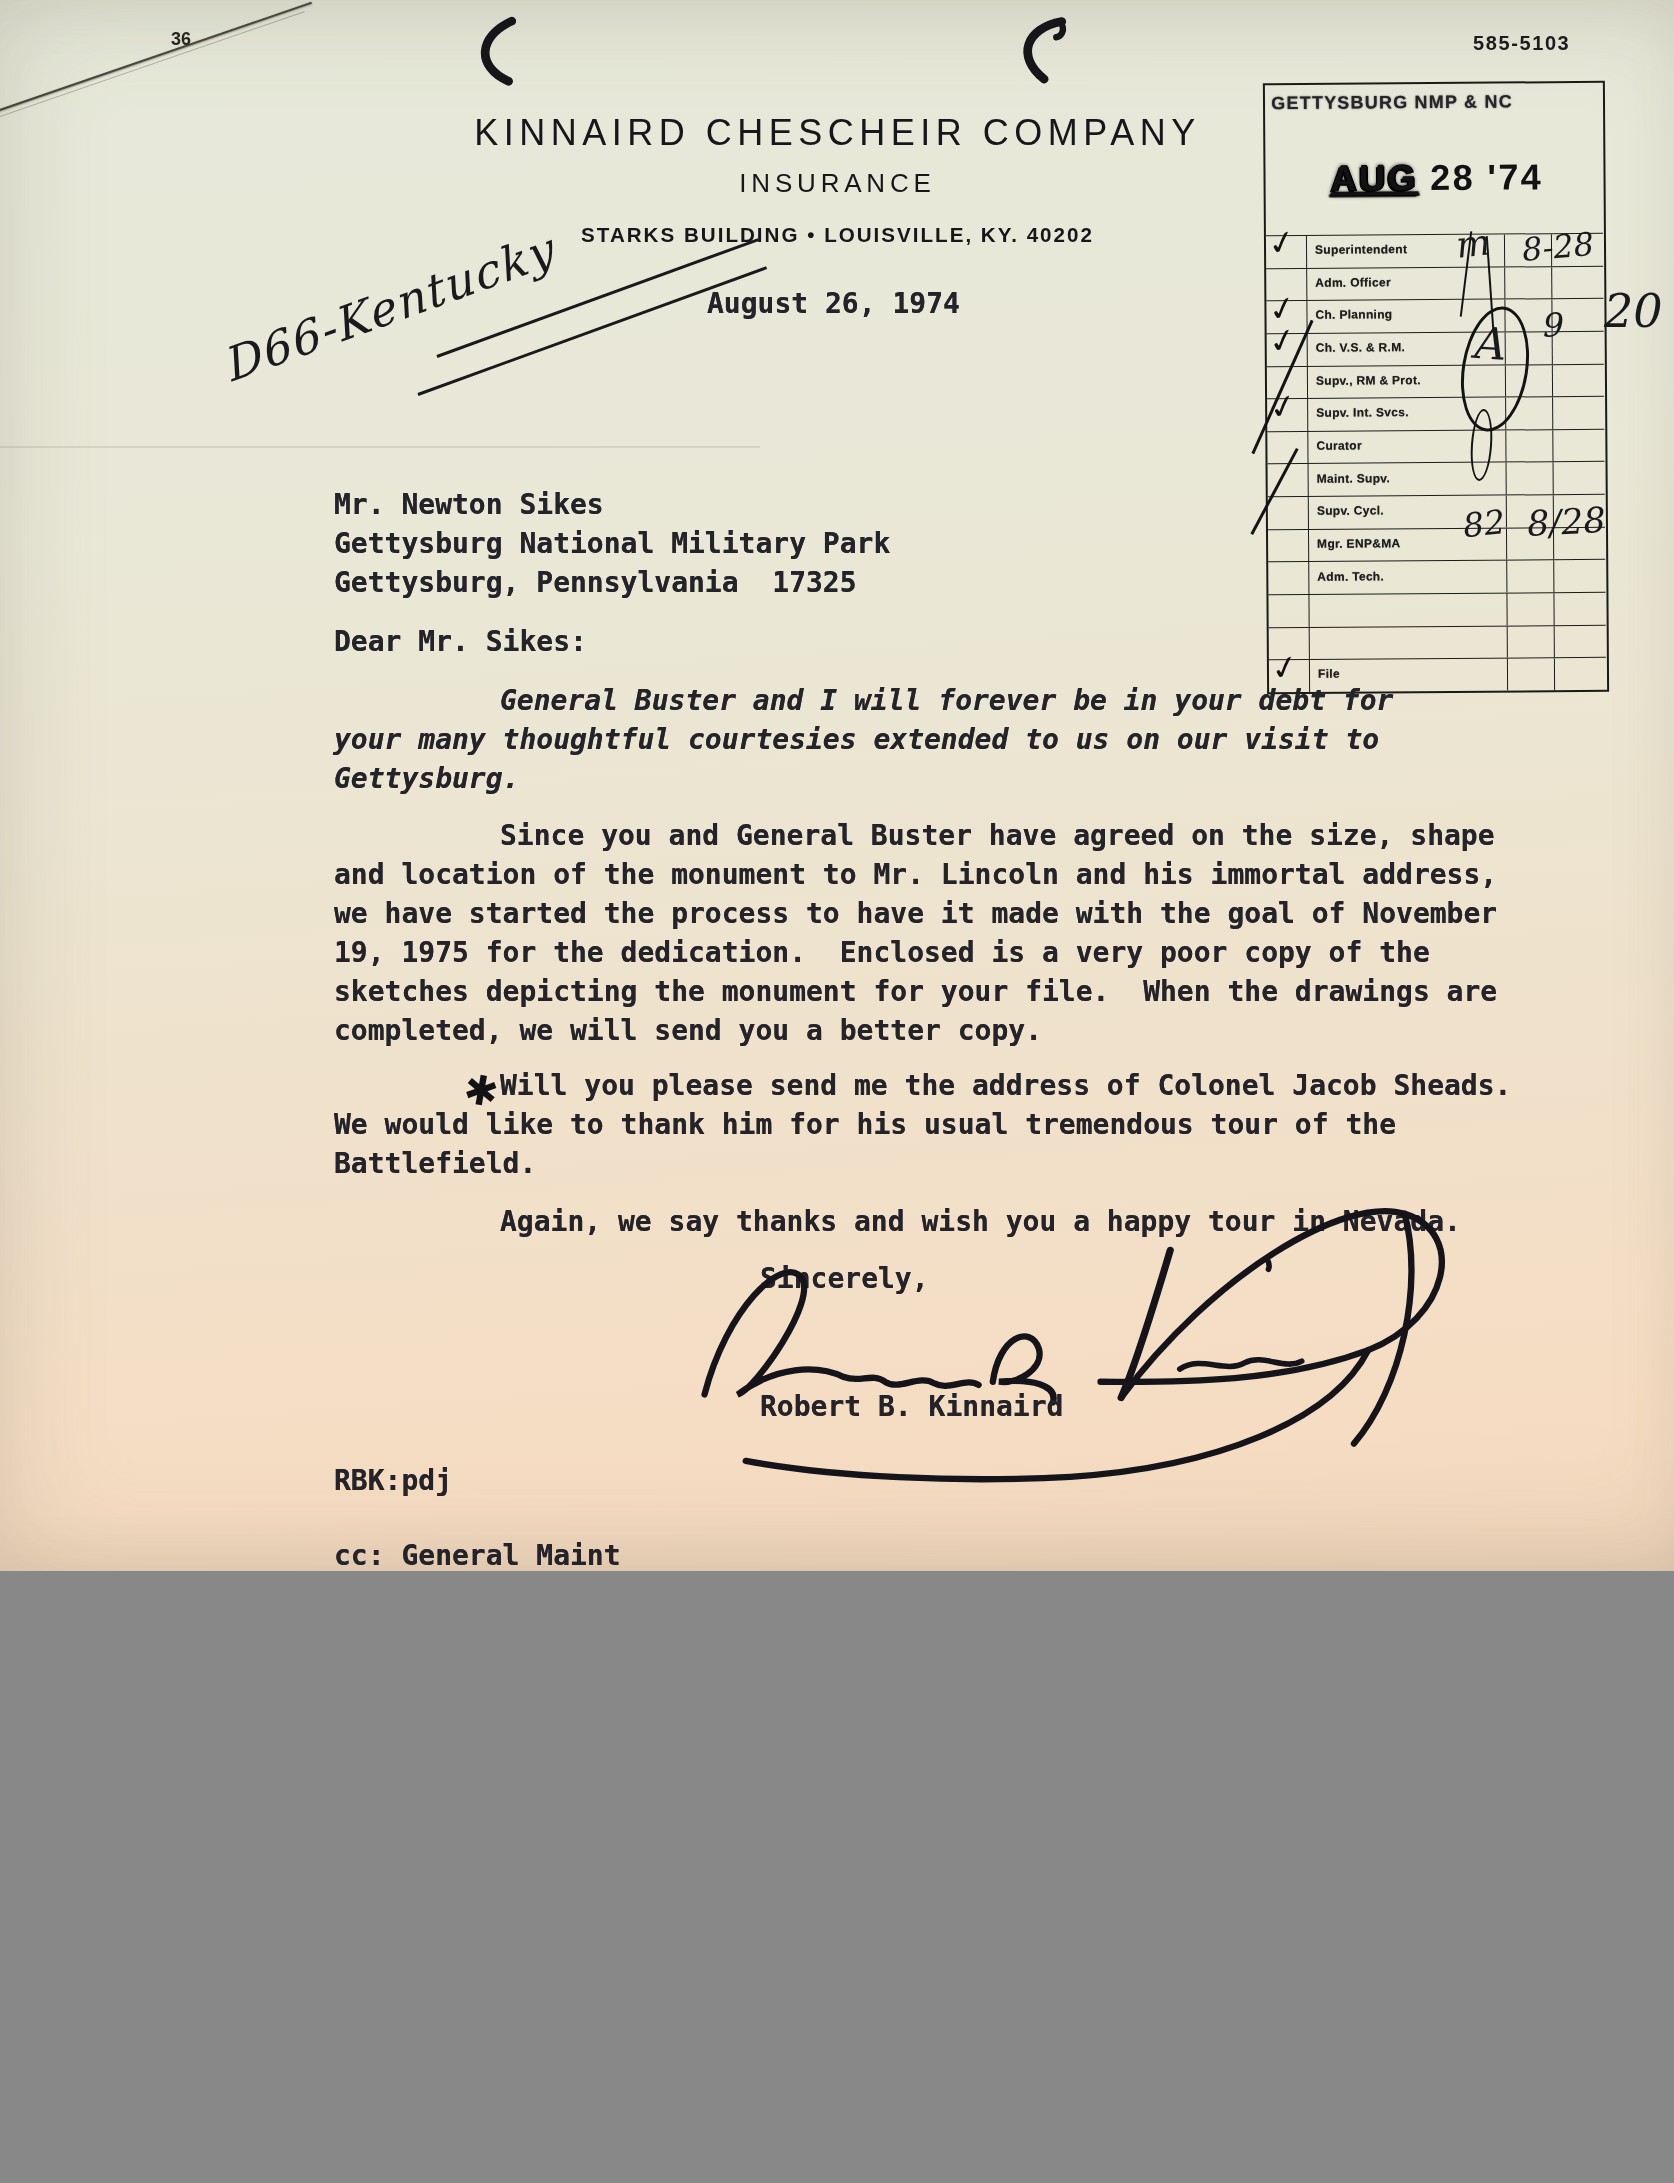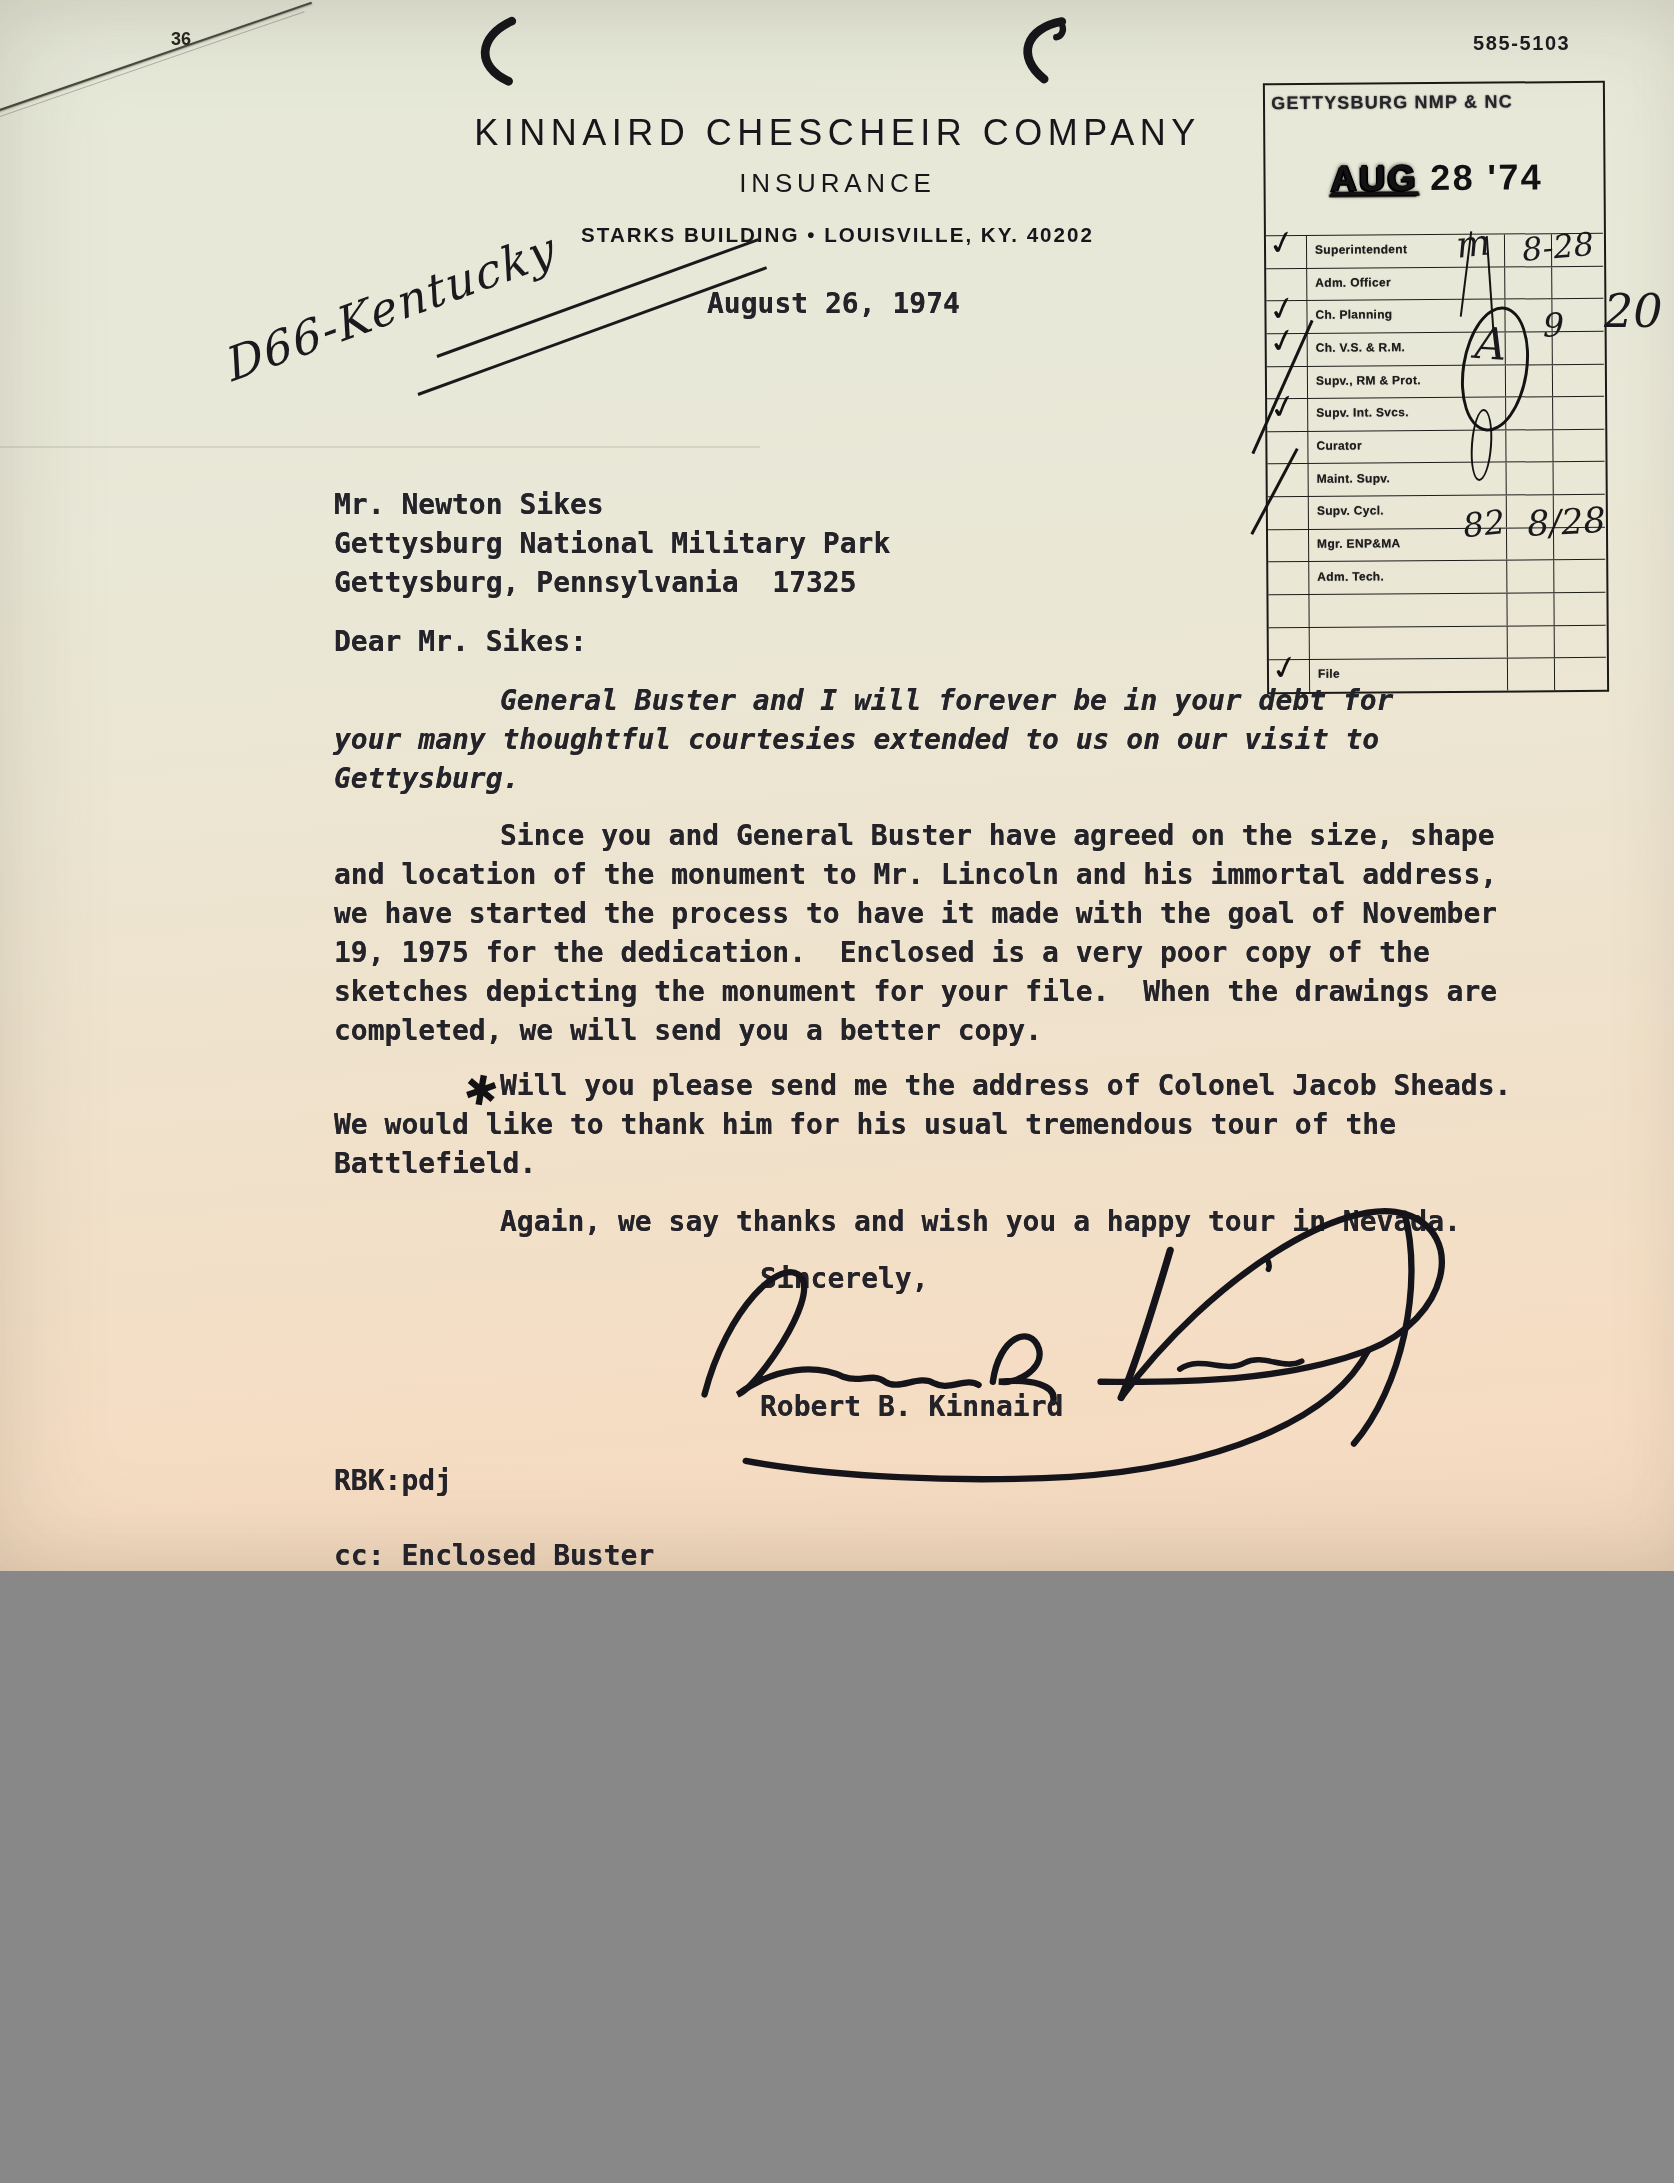--- a/index.html
+++ b/index.html
@@ -246,21 +246,21 @@
       <path stroke-width="8" d="M 586,272 C 700,118 868,16 944,40 C 1022,64 1000,172 898,212 C 780,256 644,252 560,252"></path>
       <path stroke-width="8" d="M 898,212 C 852,302 704,360 522,372 C 380,380 222,372 112,352"></path>
       <path stroke-width="8" d="M 944,40 C 968,130 940,260 880,330"></path>
       <path stroke-width="7" d="M 660,236 C 688,218 716,242 742,228 C 766,216 792,238 814,226"></path>
       <path stroke-width="7" d="M 770,96 C 772,100 774,106 772,110"></path>
     </g>
   </svg>
 
   <span class="abs type" style="left:760px;top:1387px;">Robert B. Kinnaird</span>
   <span class="abs type" style="left:334px;top:1461px;text-align:right;">RBK:pdj</span>
-  <span class="abs type" style="left:334px;top:1536px;">cc:  Enclosed Buster</span>
+  <span class="abs type" style="left:334px;top:1536px;">cc:  General Maint</span>
 
   <span class="abs hand pencil">115  N Stratton St</span>
 
   <div class="abs noise"></div>
   <div class="abs bmark" style="left:1281px;top:2130px;height:36px;transform:rotate(20deg);"></div>
   <div class="abs bmark" style="left:1300px;top:2127px;height:41px;transform:rotate(15deg);"></div>
   <div class="abs bmark" style="left:1322px;top:2132px;height:38px;transform:rotate(5deg);"></div>
   <div class="abs salmon"></div>
 </div>
 

